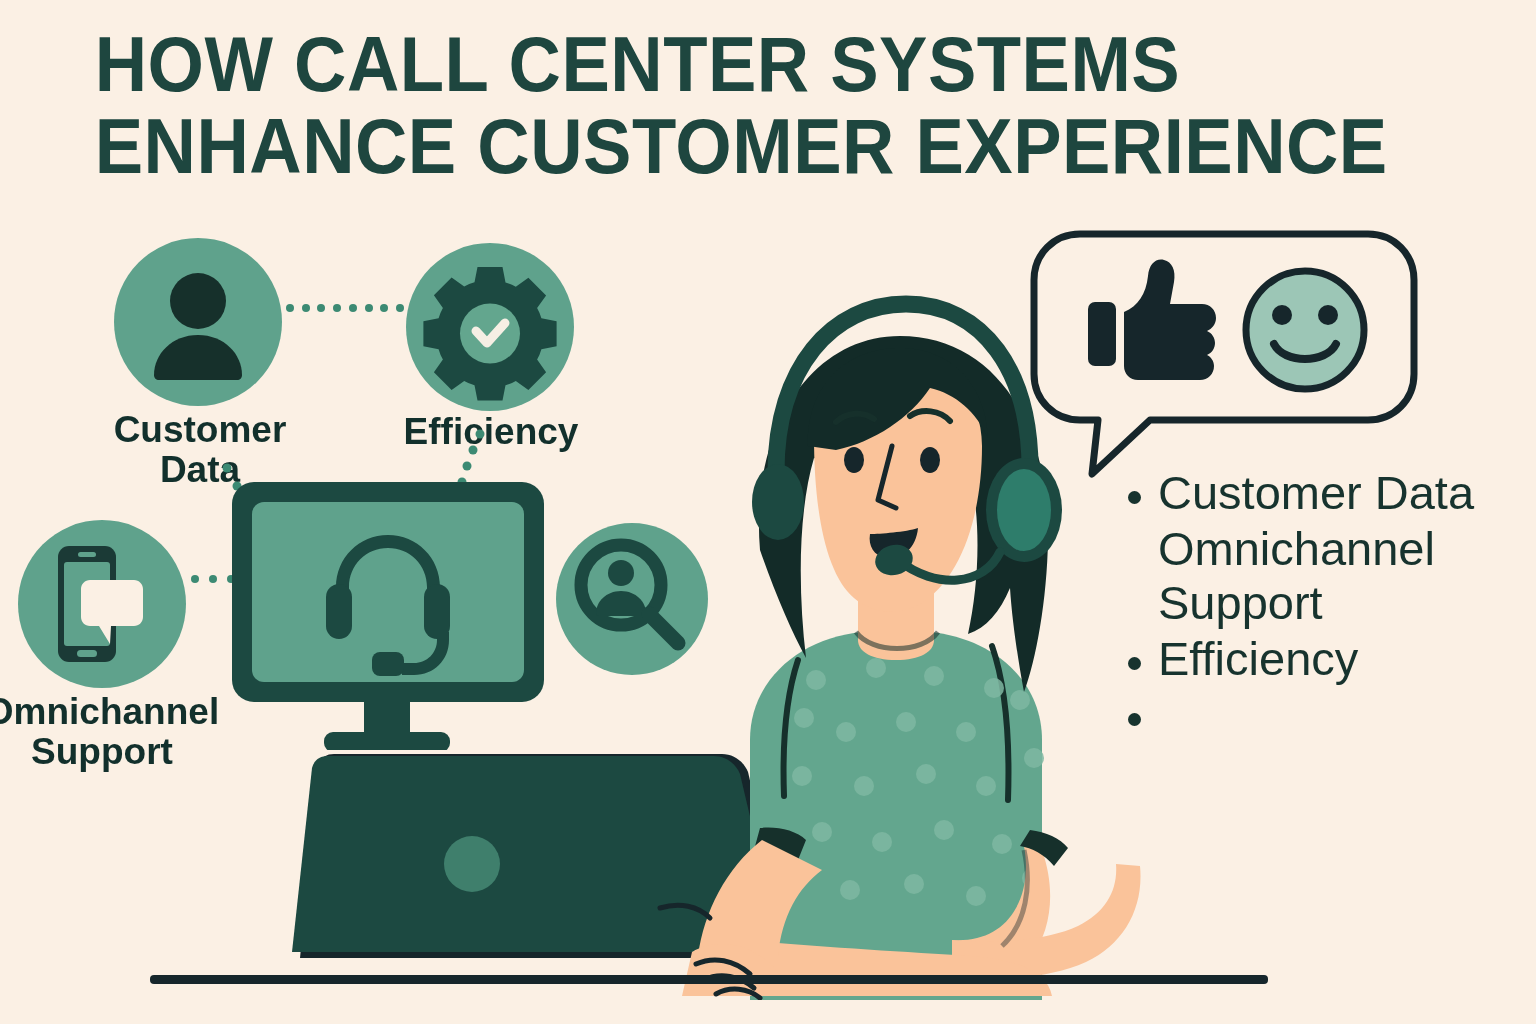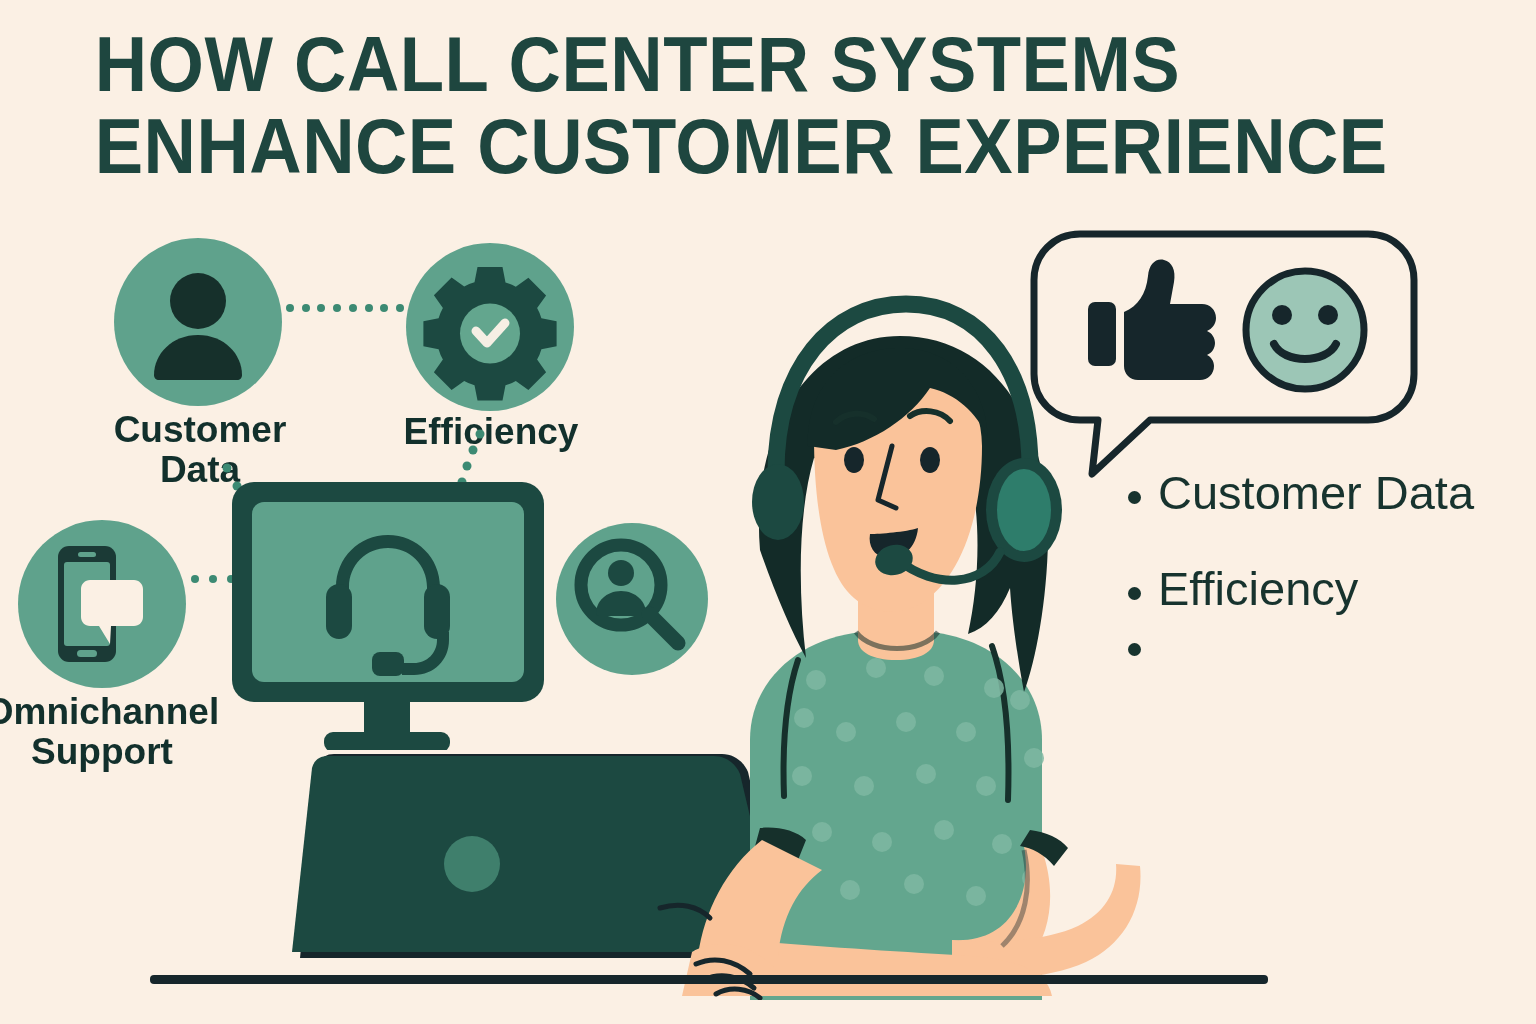--- a/index.html
+++ b/index.html
@@ -343,20 +343,22 @@
     </svg>
   </div>
 
   <div id="bullet-list">
     <div class="bullet-row">
       <span class="bullet-dot"></span>
       <span class="bullet-text">Customer Data</span>
     </div>
     <div class="bullet-row">
       <span class="bullet-dot hidden"></span>
+      <span class="bullet-text">Omnichannel
+Support</span>
     </div>
     <div class="bullet-row">
       <span class="bullet-dot"></span>
       <span class="bullet-text">Efficiency</span>
     </div>
     <div class="bullet-row">
       <span class="bullet-dot"></span>
     </div>
   </div>
 

